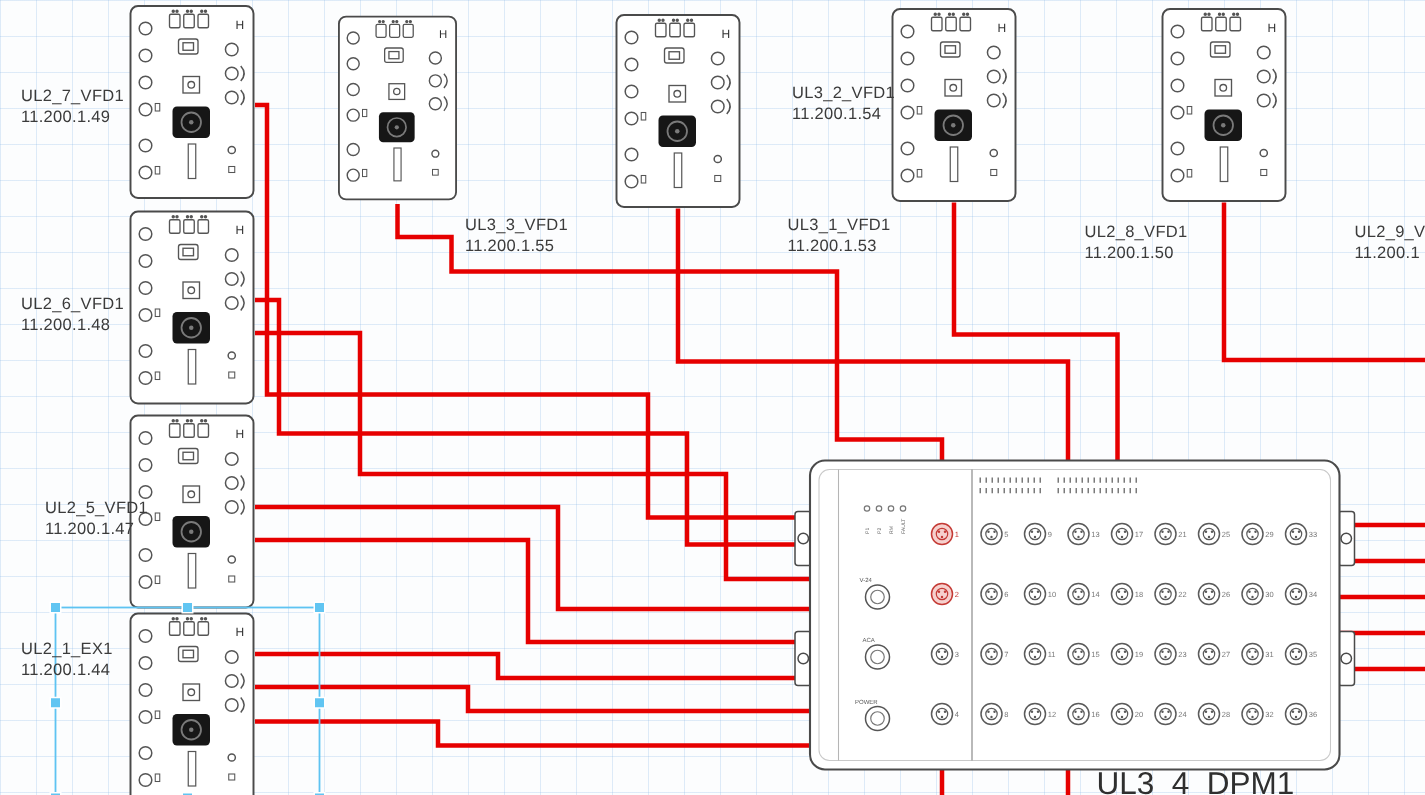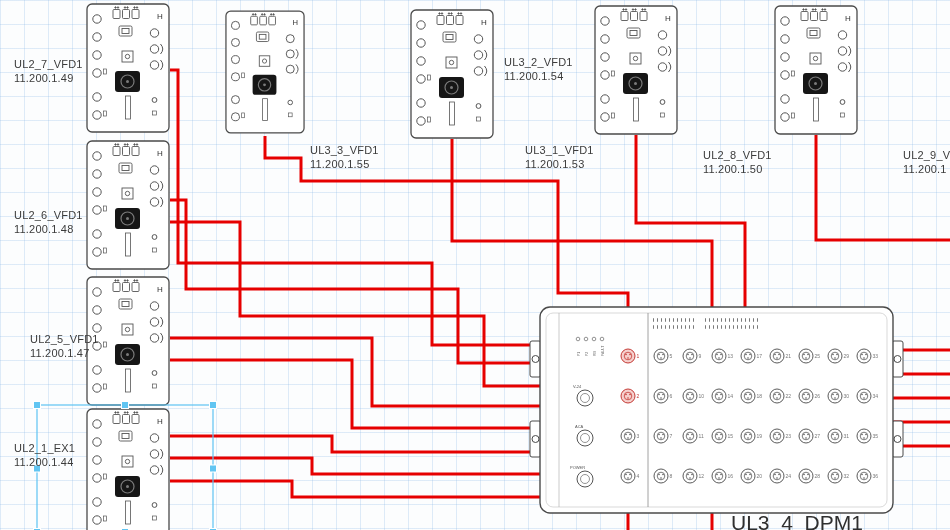--- a/index.html
+++ b/index.html
@@ -470,45 +470,45 @@
       <rect x="121.5" y="528.5" width="7" height="7"></rect>
       <rect x="209.5" y="528.5" width="7" height="7"></rect>
     </g>
   </g>
 </svg>
 
 <div class="label" style="left:14px;top:57px">
       <span>UL2_7_VFD1</span>
       <span>11.200.1.49</span>
     </div>
-<div class="label" style="left:14px;top:208px">
+<div class="label" style="left:14px;top:196px">
       <span>UL2_6_VFD1</span>
       <span>11.200.1.48</span>
     </div>
 <div class="label" style="left:30px;top:332px">
       <span>UL2_5_VFD1</span>
       <span>11.200.1.47</span>
     </div>
-<div class="label" style="left:14px;top:441px">
+<div class="label" style="left:14px;top:426px">
       <span>UL2_1_EX1</span>
       <span>11.200.1.44</span>
     </div>
 <div class="label" style="left:310px;top:143px">
       <span>UL3_3_VFD1</span>
       <span>11.200.1.55</span>
     </div>
-<div class="label" style="left:504px;top:55px">
+<div class="label" style="left:528px;top:55px">
       <span>UL3_2_VFD1</span>
       <span>11.200.1.54</span>
     </div>
 <div class="label" style="left:525px;top:143px">
       <span>UL3_1_VFD1</span>
       <span>11.200.1.53</span>
     </div>
-<div class="label" style="left:703px;top:148px">
+<div class="label" style="left:723px;top:148px">
       <span>UL2_8_VFD1</span>
       <span>11.200.1.50</span>
     </div>
 <div class="label" style="left:903px;top:148px">
       <span>UL2_9_VFD1</span>
       <span>11.200.1</span>
     </div>
 
 <div class="dpm-label">UL3_4_DPM1</div>
 

